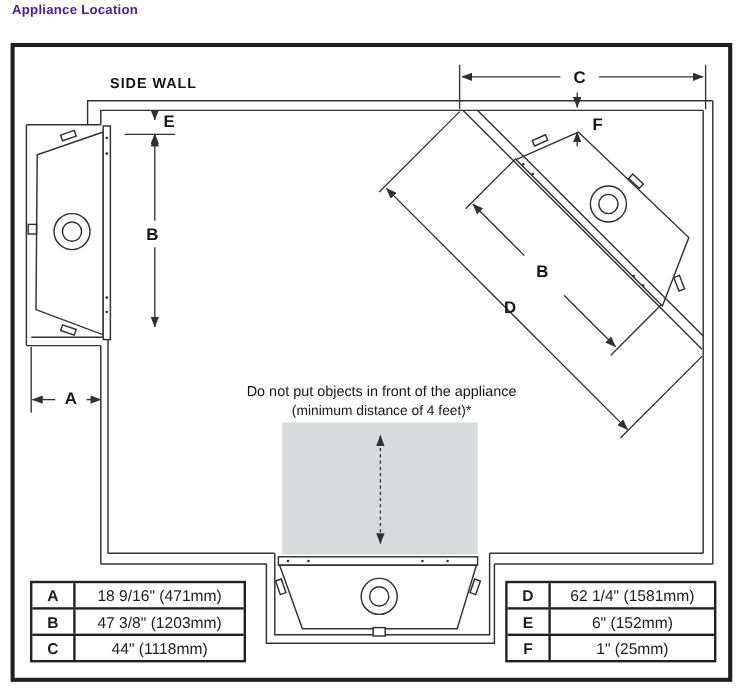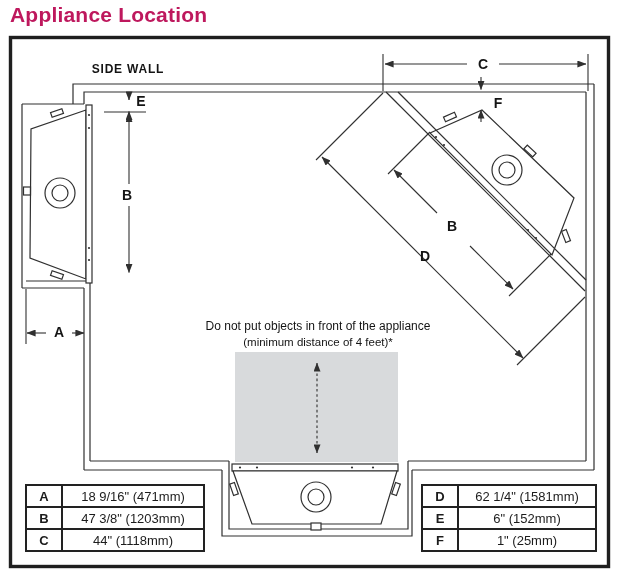--- a/index.html
+++ b/index.html
@@ -1,22 +1,22 @@
 <!DOCTYPE html>
 <html><head>
 <meta charset="utf-8">
 <style>
   html,body{margin:0;padding:0;background:#fff;}
   .stage{
     position:relative;width:617px;height:575px;background:#ffffff;
     font-family:"Liberation Sans", sans-serif;color:#1c1c1c;overflow:hidden;
   }
   .title{
-    position:absolute;left:10px;top:3px;font-size:21px;font-weight:bold;
-    letter-spacing:.2px;color:#be185d;
+    position:absolute;left:10px;top:3px;font-size:11px;font-weight:bold;
+    letter-spacing:.2px;color:#4c1d95;
   }
   svg.diagram{position:absolute;left:0;top:0;}
   svg .ln{stroke:#303030;stroke-width:1.2;fill:none;}
   svg .thick{stroke:#1f1f1f;stroke-width:3.4;fill:none;}
   svg .fillw{fill:#ffffff;}
   svg .dot{fill:#303030;stroke:none;}
   svg .dim{stroke:#303030;stroke-width:1.1;fill:none;}
   svg text{fill:#141414;}
   svg .dimlabel{font-family:"Liberation Sans",sans-serif;font-size:14px;font-weight:bold;text-anchor:middle;}
   svg .wall-label{font-family:"Liberation Sans",sans-serif;font-size:12px;font-weight:bold;letter-spacing:.8px;text-anchor:middle;}

